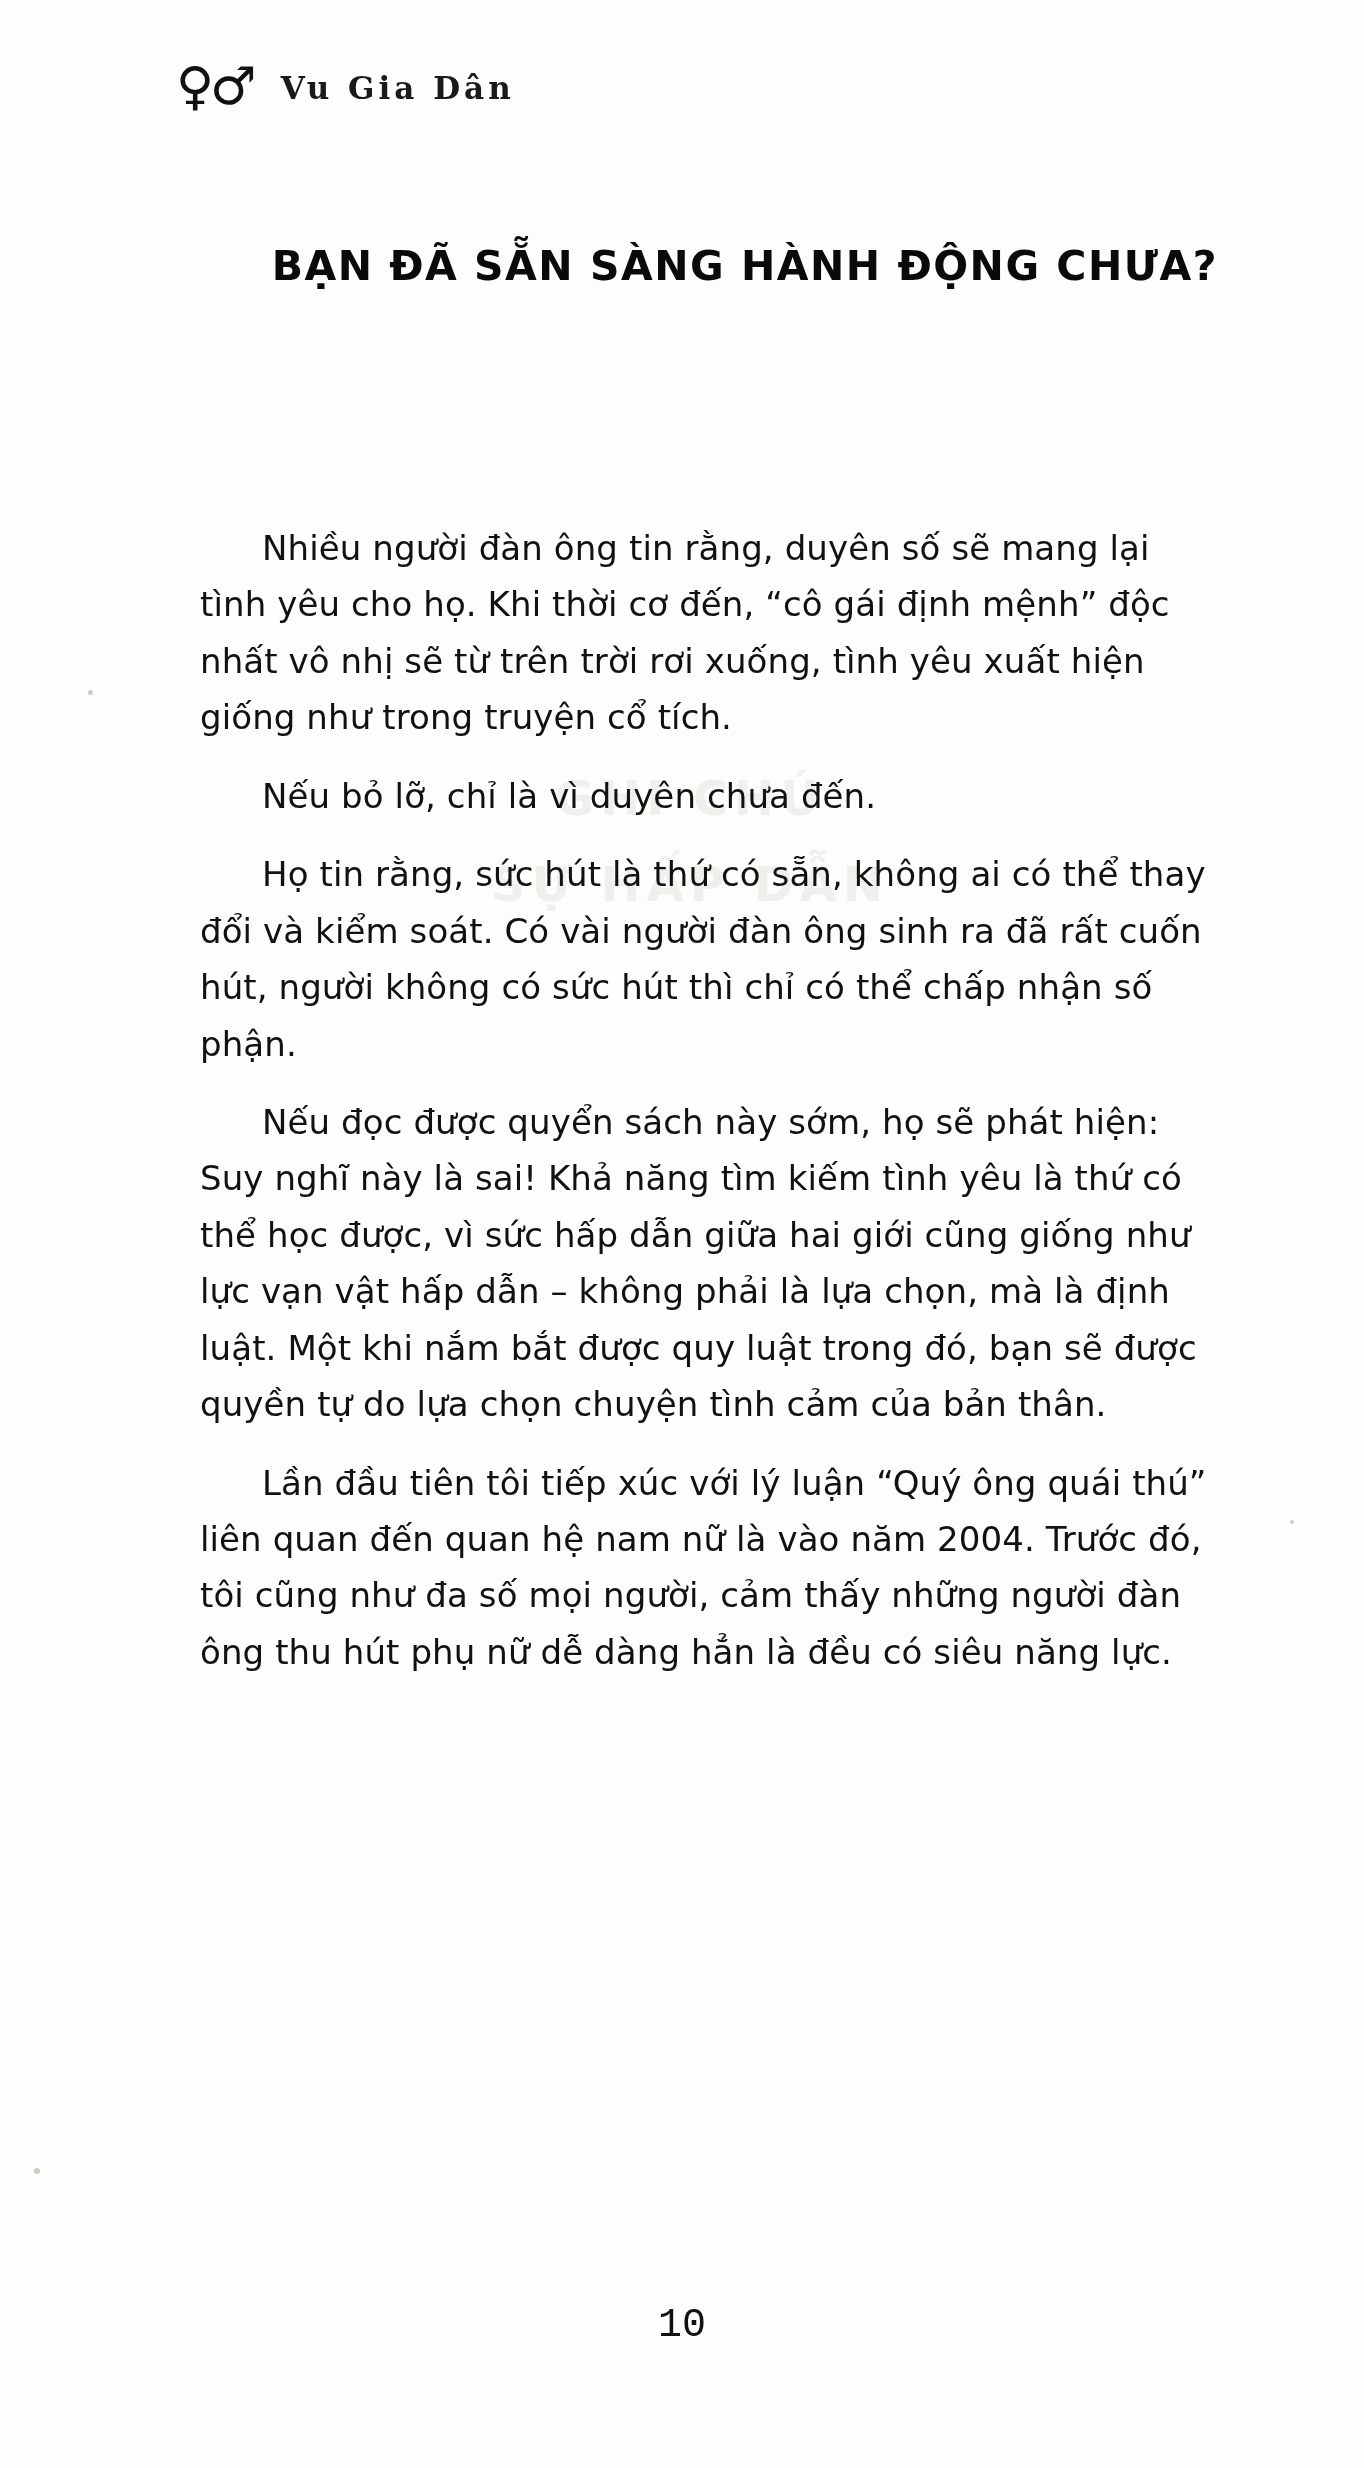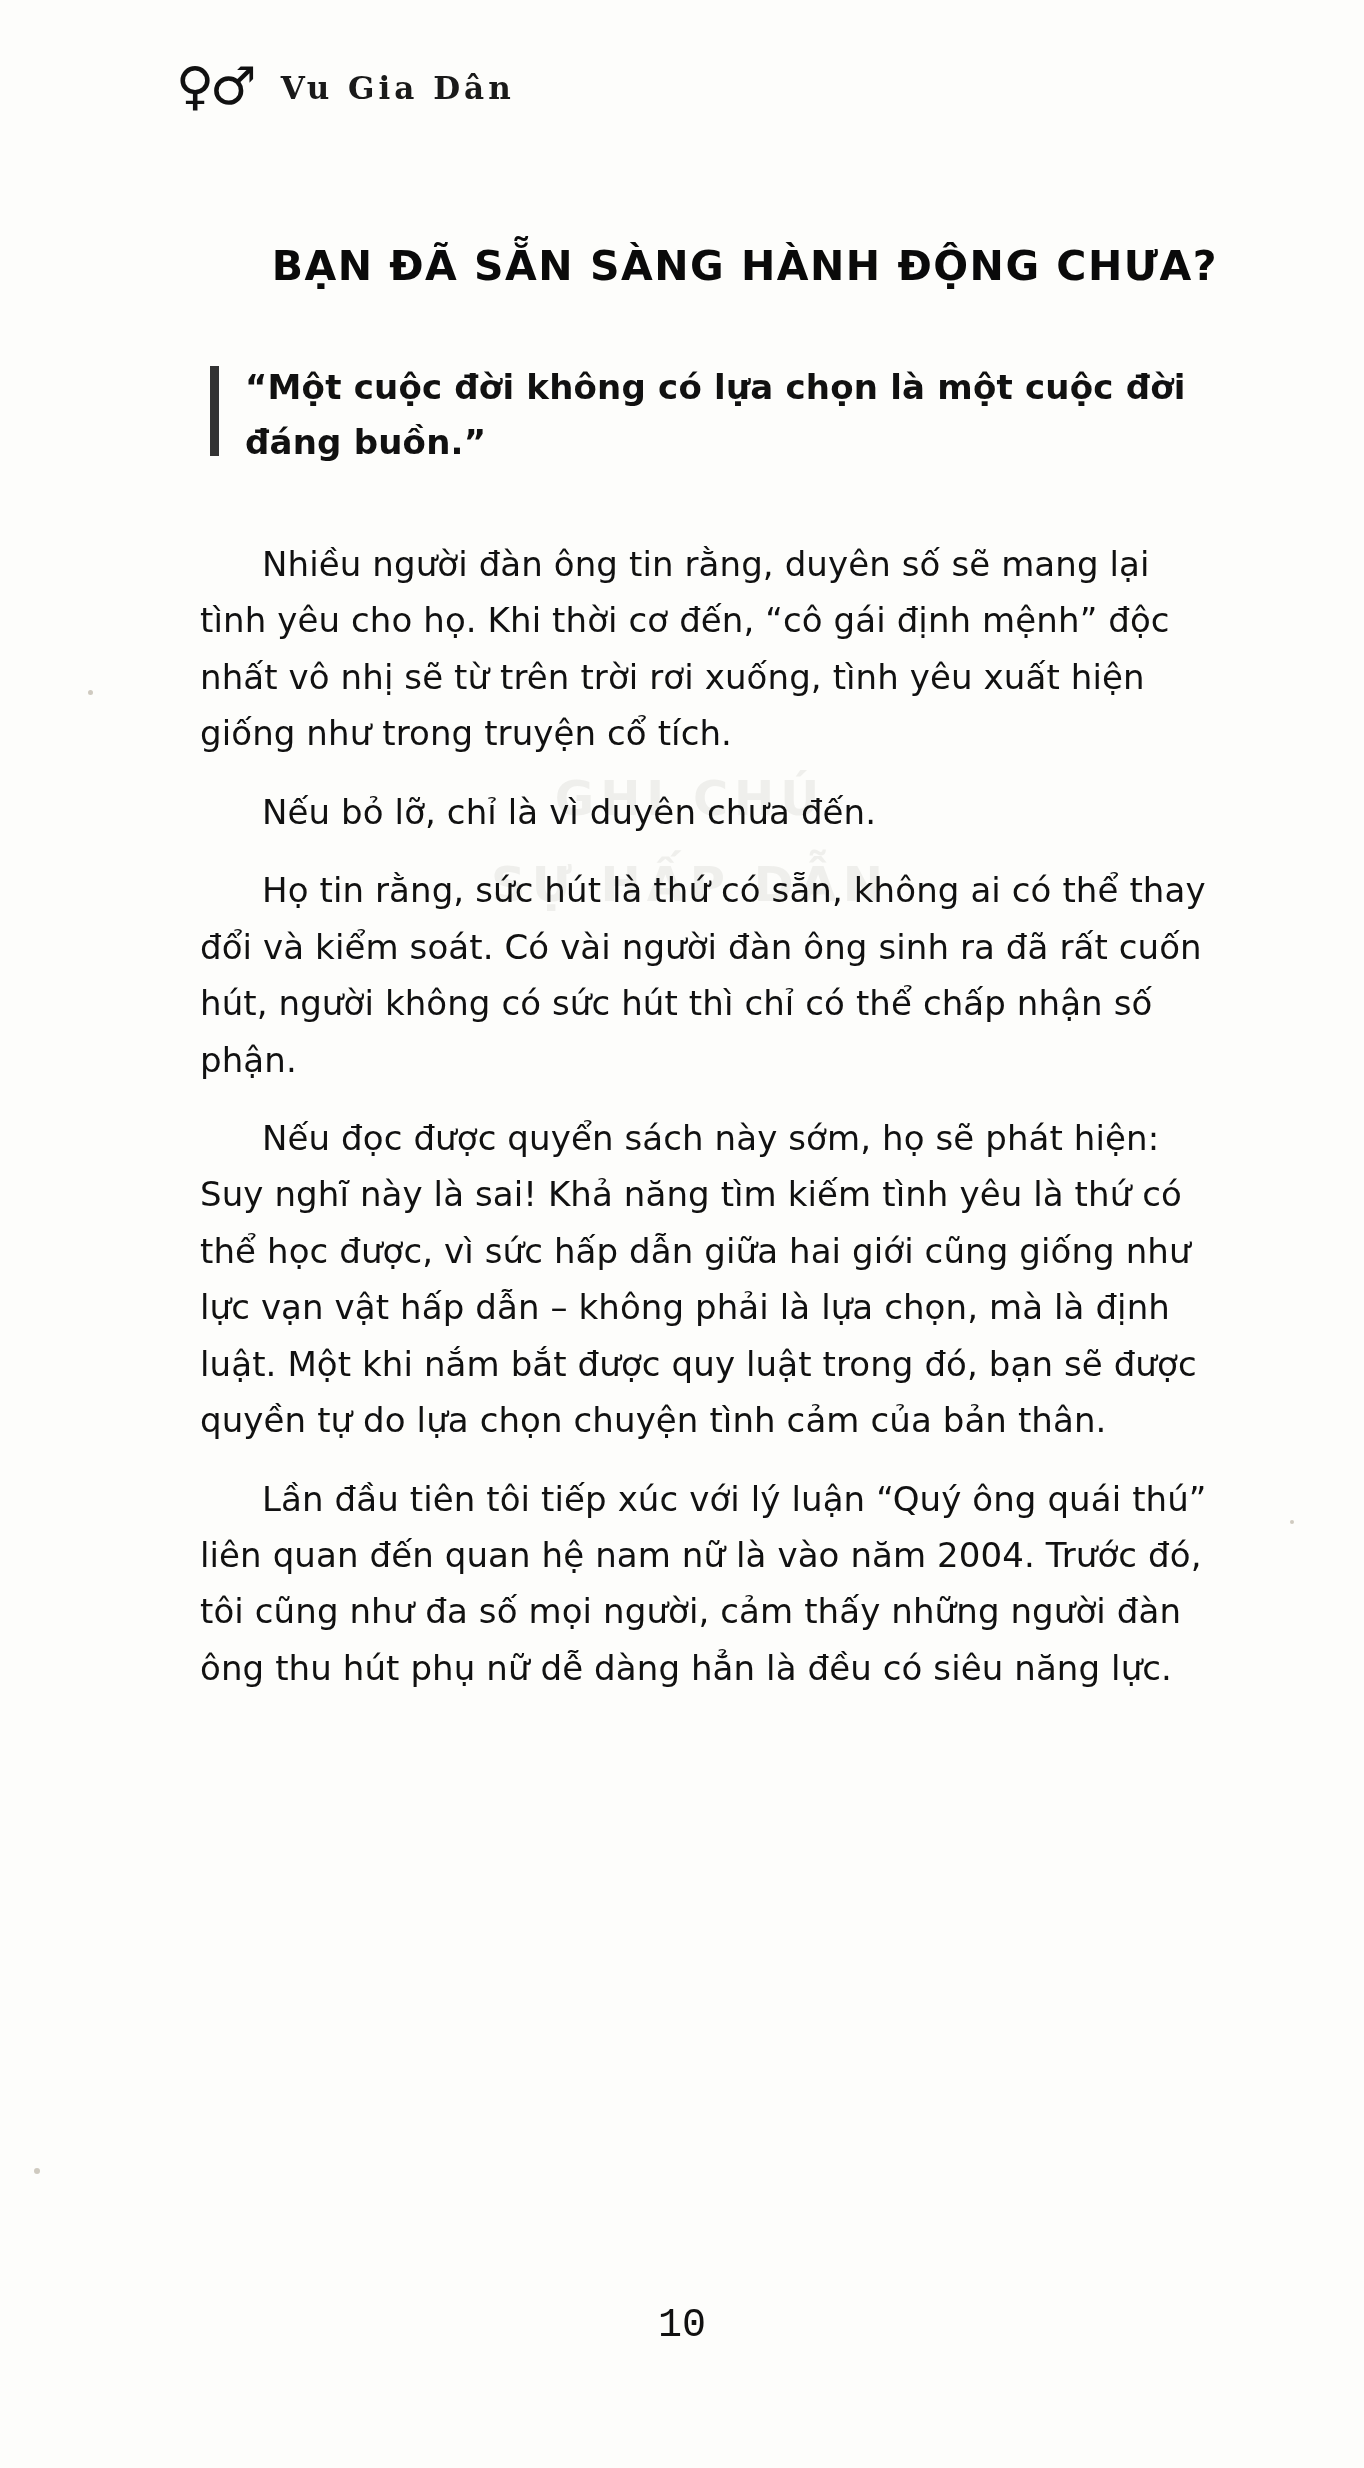--- a/index.html
+++ b/index.html
@@ -90,21 +90,21 @@
     position: absolute;
     top: 520px;
     left: 200px;
     width: 1020px;
   }
   .para {
     font-size: 34px;
     line-height: 1.66;
     color: #111;
     text-indent: 62px;
-    margin: 16px 0 22px 0;
+    margin: 0 0 22px 0;
     letter-spacing: 0.1px;
   }
 
   
   .folio {
     position: absolute;
     bottom: 120px;
     left: 0;
     width: 1364px;
     text-align: center;
@@ -141,24 +141,20 @@
 
 <div class="page">
 
   <div class="header">
     <span class="header-glyph">♀♂</span>
     <span class="header-title">Vu Gia Dân</span>
   </div>
 
   <div class="chapter-title">BẠN ĐÃ SẴN SÀNG HÀNH ĐỘNG CHƯA?</div>
 
-  <div class="quote">
-    <div class="quote-bar"></div>
-    <div class="quote-text">“Một cuộc đời không có lựa chọn là một cuộc đời đáng buồn.”</div>
-  </div>
 
   <div class="ghost">GHI CHÚ</div>
   <div class="ghost ghost2">SỰ HẤP DẪN</div>
 
   <div class="body-col">
     <p class="para">Nhiều người đàn ông tin rằng, duyên số sẽ mang lại tình yêu cho họ. Khi thời cơ đến, “cô gái định mệnh” độc nhất vô nhị sẽ từ trên trời rơi xuống, tình yêu xuất hiện giống như trong truyện cổ tích.</p>
     <p class="para">Nếu bỏ lỡ, chỉ là vì duyên chưa đến.</p>
     <p class="para">Họ tin rằng, sức hút là thứ có sẵn, không ai có thể thay đổi và kiểm soát. Có vài người đàn ông sinh ra đã rất cuốn hút, người không có sức hút thì chỉ có thể chấp nhận số phận.</p>
     <p class="para">Nếu đọc được quyển sách này sớm, họ sẽ phát hiện: Suy nghĩ này là sai! Khả năng tìm kiếm tình yêu là thứ có thể học được, vì sức hấp dẫn giữa hai giới cũng giống như lực vạn vật hấp dẫn – không phải là lựa chọn, mà là định luật. Một khi nắm bắt được quy luật trong đó, bạn sẽ được quyền tự do lựa chọn chuyện tình cảm của bản thân.</p>
     <p class="para">Lần đầu tiên tôi tiếp xúc với lý luận “Quý ông quái thú” liên quan đến quan hệ nam nữ là vào năm 2004. Trước đó, tôi cũng như đa số mọi người, cảm thấy những người đàn ông thu hút phụ nữ dễ dàng hẳn là đều có siêu năng lực.</p>

